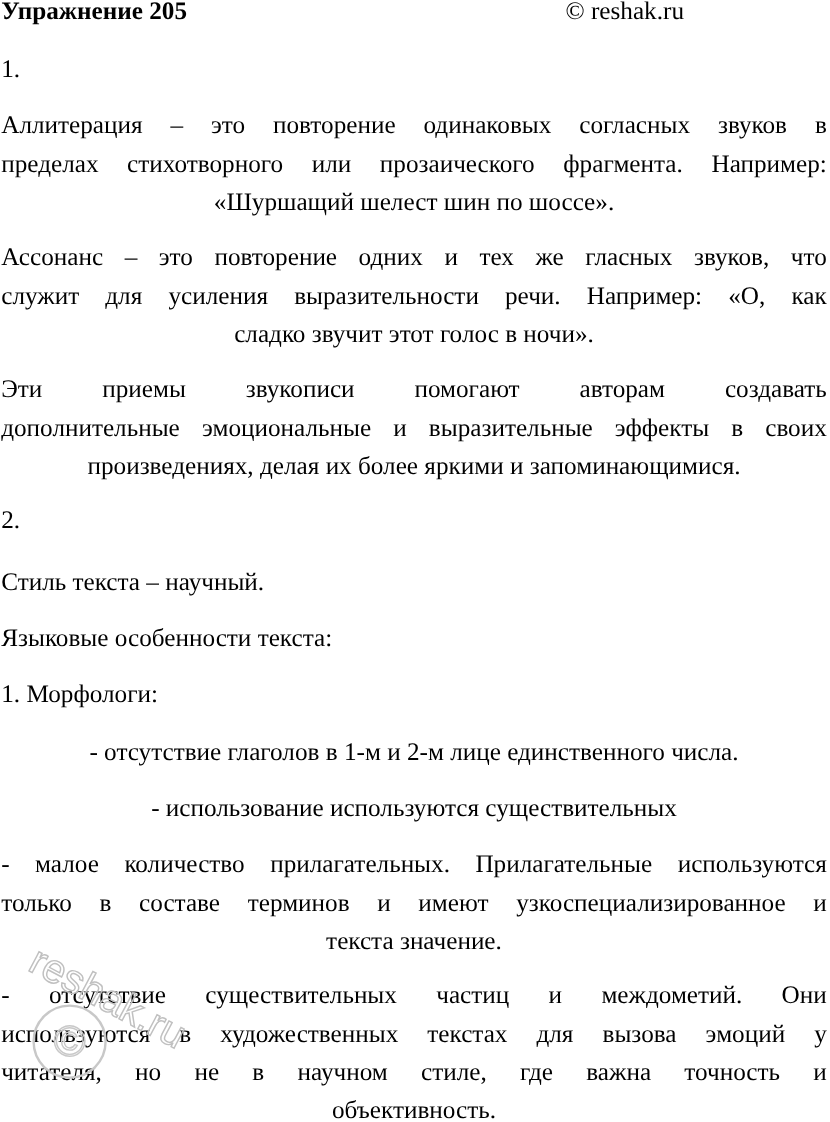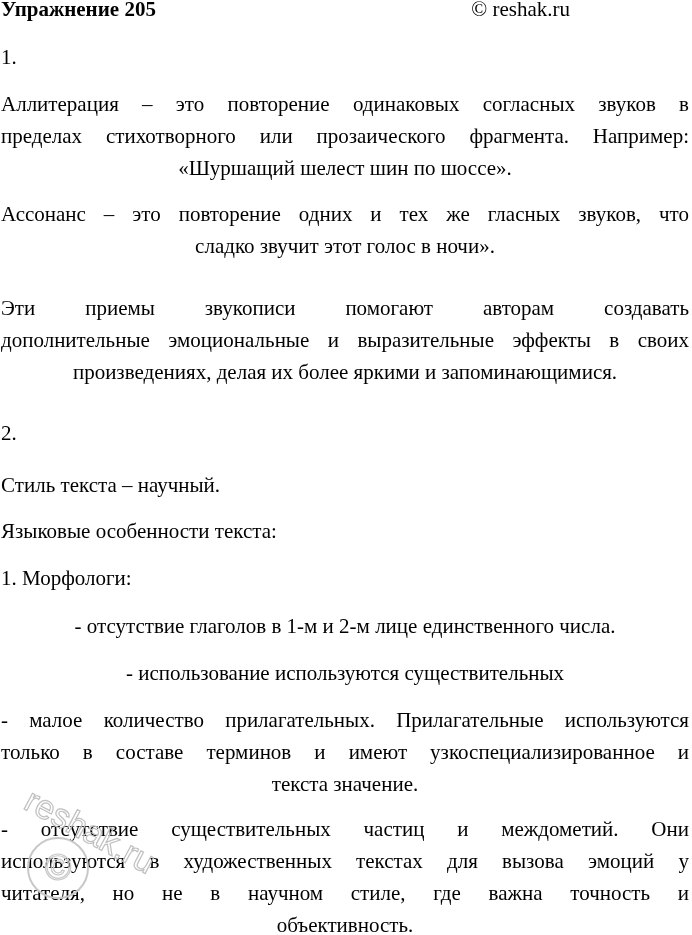--- a/index.html
+++ b/index.html
@@ -24,24 +24,25 @@
 <div class="blk" style="top:41px;">1.</div>
 
 <div class="blk" style="top:88px;">
   <span class="jline">Аллитерация – это повторение одинаковых согласных звуков в</span>
   <span class="jline">пределах стихотворного или прозаического фрагмента. Например:</span>
   <span class="line">«Шуршащий шелест шин по шоссе».</span>
 </div>
 
 <div class="blk" style="top:198px;">
   <span class="jline">Ассонанс – это повторение одних и тех же гласных звуков, что</span>
+  <span class="jline">служит для усиления выразительности речи. Например: «О, как</span>
   <span class="line">сладко звучит этот голос в ночи».</span>
 </div>
 
-<div class="blk" style="top:292px;">
+<div class="blk" style="top:308px;">
   <span class="jline">Эти приемы звукописи помогают авторам создавать</span>
   <span class="jline">дополнительные эмоциональные и выразительные эффекты в своих</span>
   <span class="line">произведениях, делая их более яркими и запоминающимися.</span>
 </div>
 
 <div class="blk" style="top:417px;">2.</div>
 <div class="blk" style="top:469px;">Стиль текста – научный.</div>
 <div class="blk" style="top:515px;">Языковые особенности текста:</div>
 <div class="blk" style="top:562px;">1. Морфологи:</div>
 

